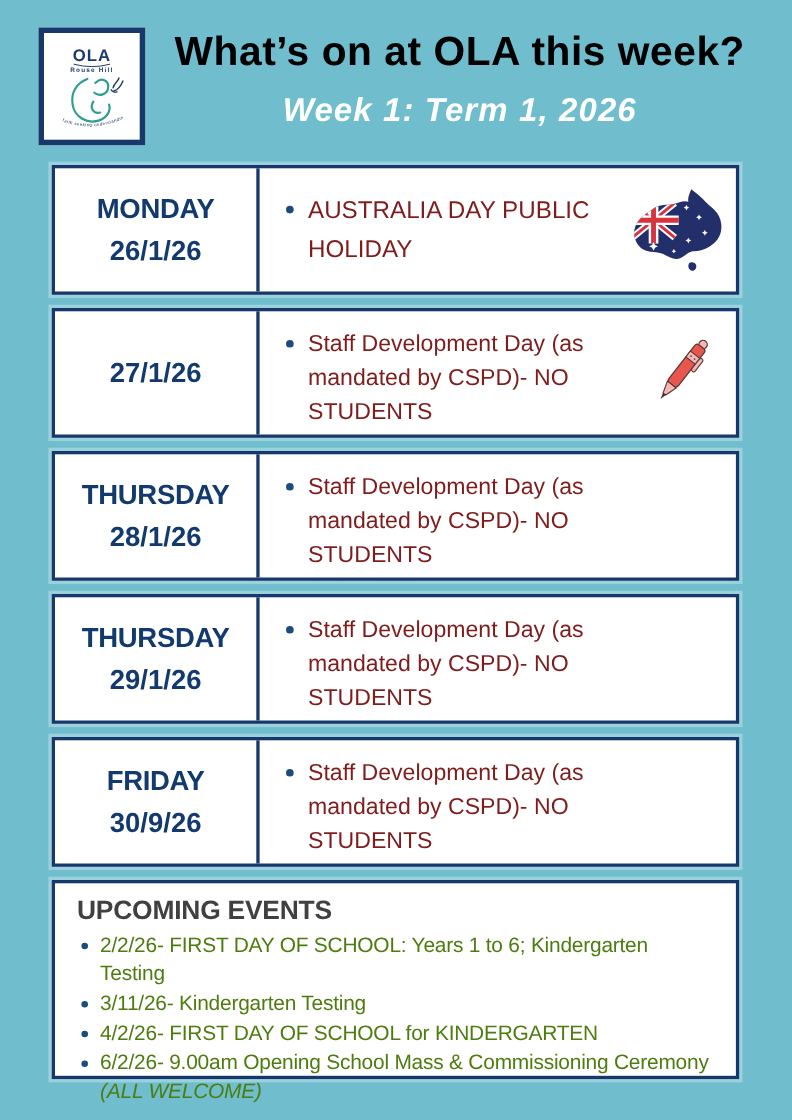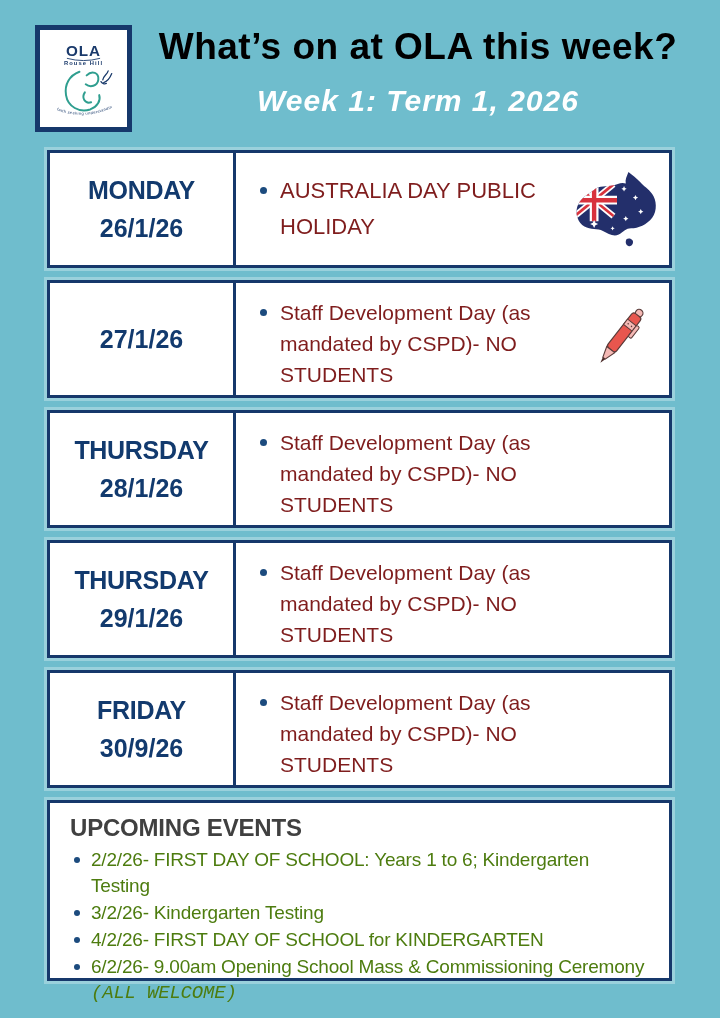--- a/index.html
+++ b/index.html
@@ -82,21 +82,21 @@
   }
   .upcoming-heading{
     margin:0;font-size:24px;font-weight:800;letter-spacing:-0.2px;color:#404040;
   }
   .upcoming-list{list-style:none;margin:5px 0 0 0;padding:0 0 0 4px;}
   .upcoming-item{display:flex;gap:11px;margin-bottom:1px;}
   .upcoming-item .bullet-dot{width:6px;height:6px;margin-top:10px;}
   .upcoming-text{
     font-size:19px;line-height:26px;letter-spacing:-0.2px;color:#4d7c0f;width:565px;
   }
-  .upcoming-italic{display:block;font-style:italic;font-family:Liberation Mono, monospace;}
+  .upcoming-italic{display:block;font-style:italic;}
 </style>
 </head>
 <body>
 
 <div class="page">
 
   <div class="header">
     <div class="logo-box">
       <svg viewBox="0 0 97 107">
         <text x="48.5" y="28" text-anchor="middle" font-size="17" font-weight="600" fill="#1a3a6b" letter-spacing="1">OLA</text>
@@ -251,21 +251,21 @@
   <section class="upcoming">
     <h3 class="upcoming-heading">UPCOMING EVENTS</h3>
     <ul class="upcoming-list" id="upcoming-list">
   <li class="upcoming-item">
     <span class="bullet-dot"></span>
     <span class="upcoming-text"><span>2/2/26- FIRST DAY OF SCHOOL: Years 1 to 6; Kindergarten Testing</span></span>
   </li>
 
   <li class="upcoming-item">
     <span class="bullet-dot"></span>
-    <span class="upcoming-text"><span>3/2/26- Kindergarten Testing</span></span>
+    <span class="upcoming-text"><span>3/11/26- Kindergarten Testing</span></span>
   </li>
 
   <li class="upcoming-item">
     <span class="bullet-dot"></span>
     <span class="upcoming-text"><span>4/2/26- FIRST DAY OF SCHOOL for KINDERGARTEN</span></span>
   </li>
 
   <li class="upcoming-item">
     <span class="bullet-dot"></span>
     <span class="upcoming-text"><span>6/2/26- 9.00am Opening School Mass &amp; Commissioning Ceremony</span><span class="upcoming-italic">(ALL WELCOME)</span></span>

